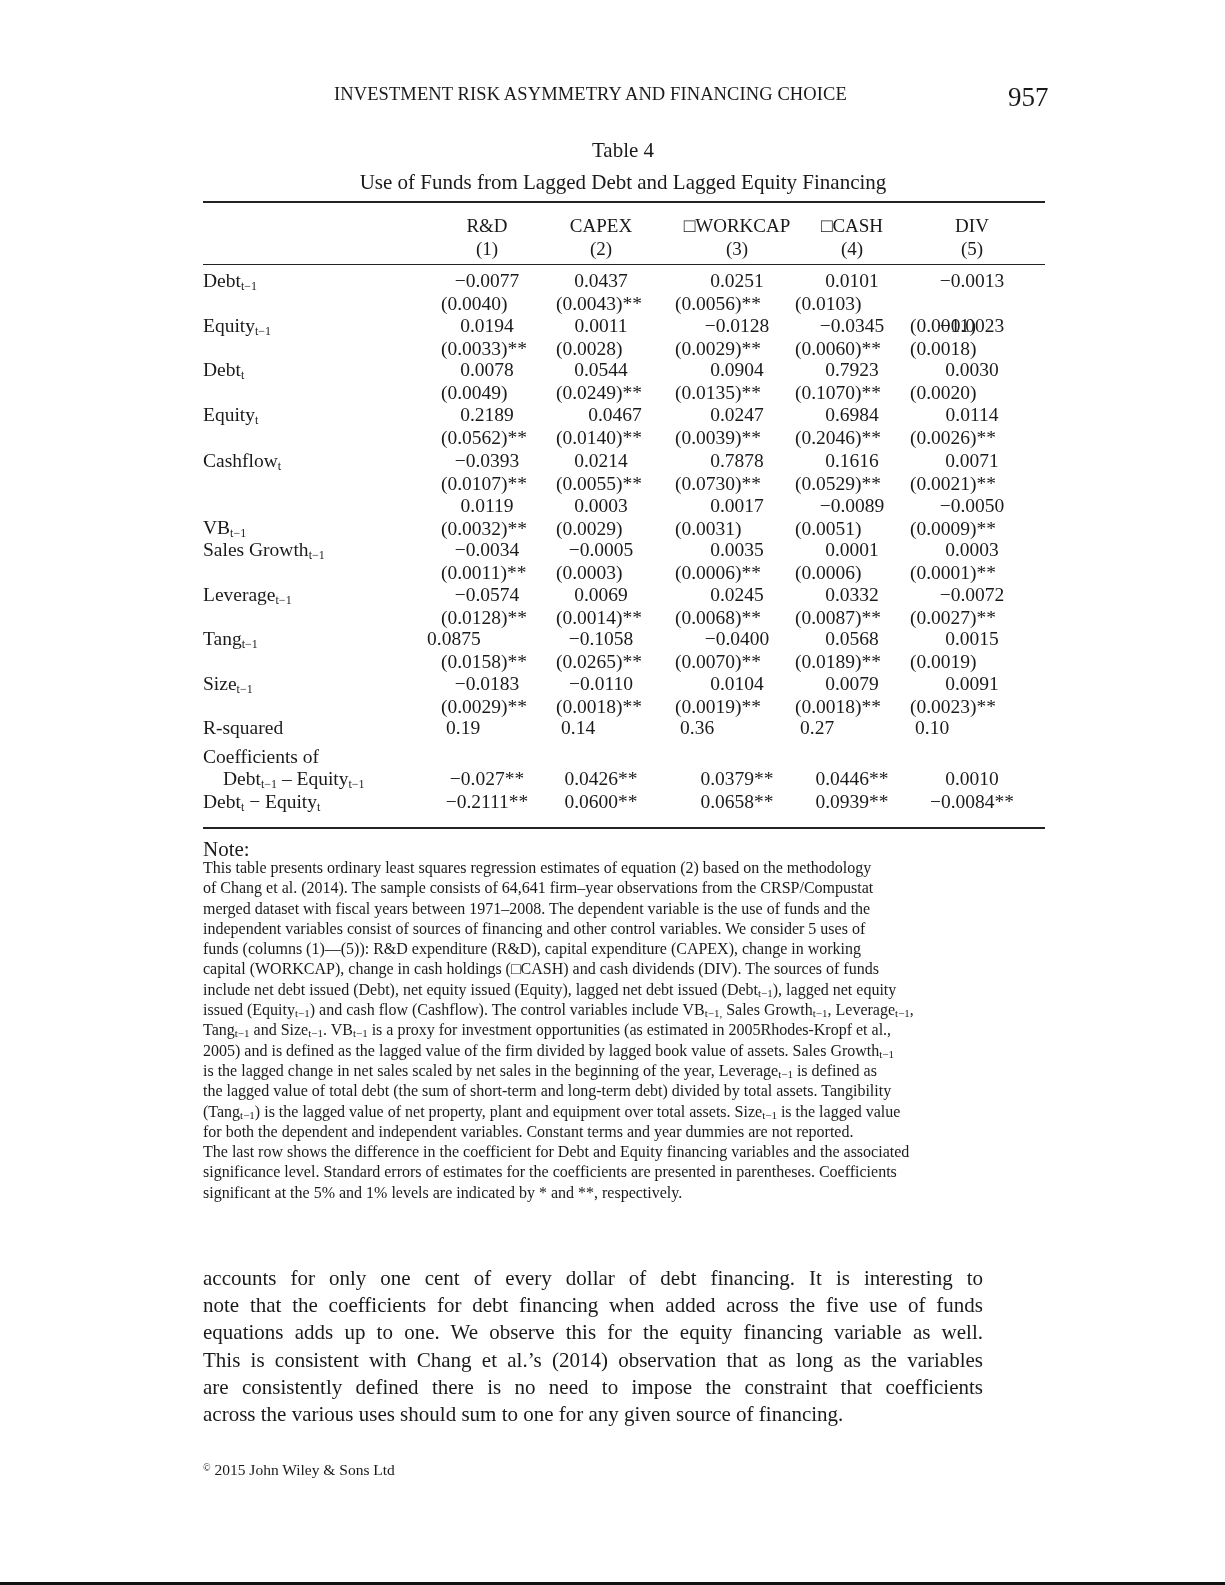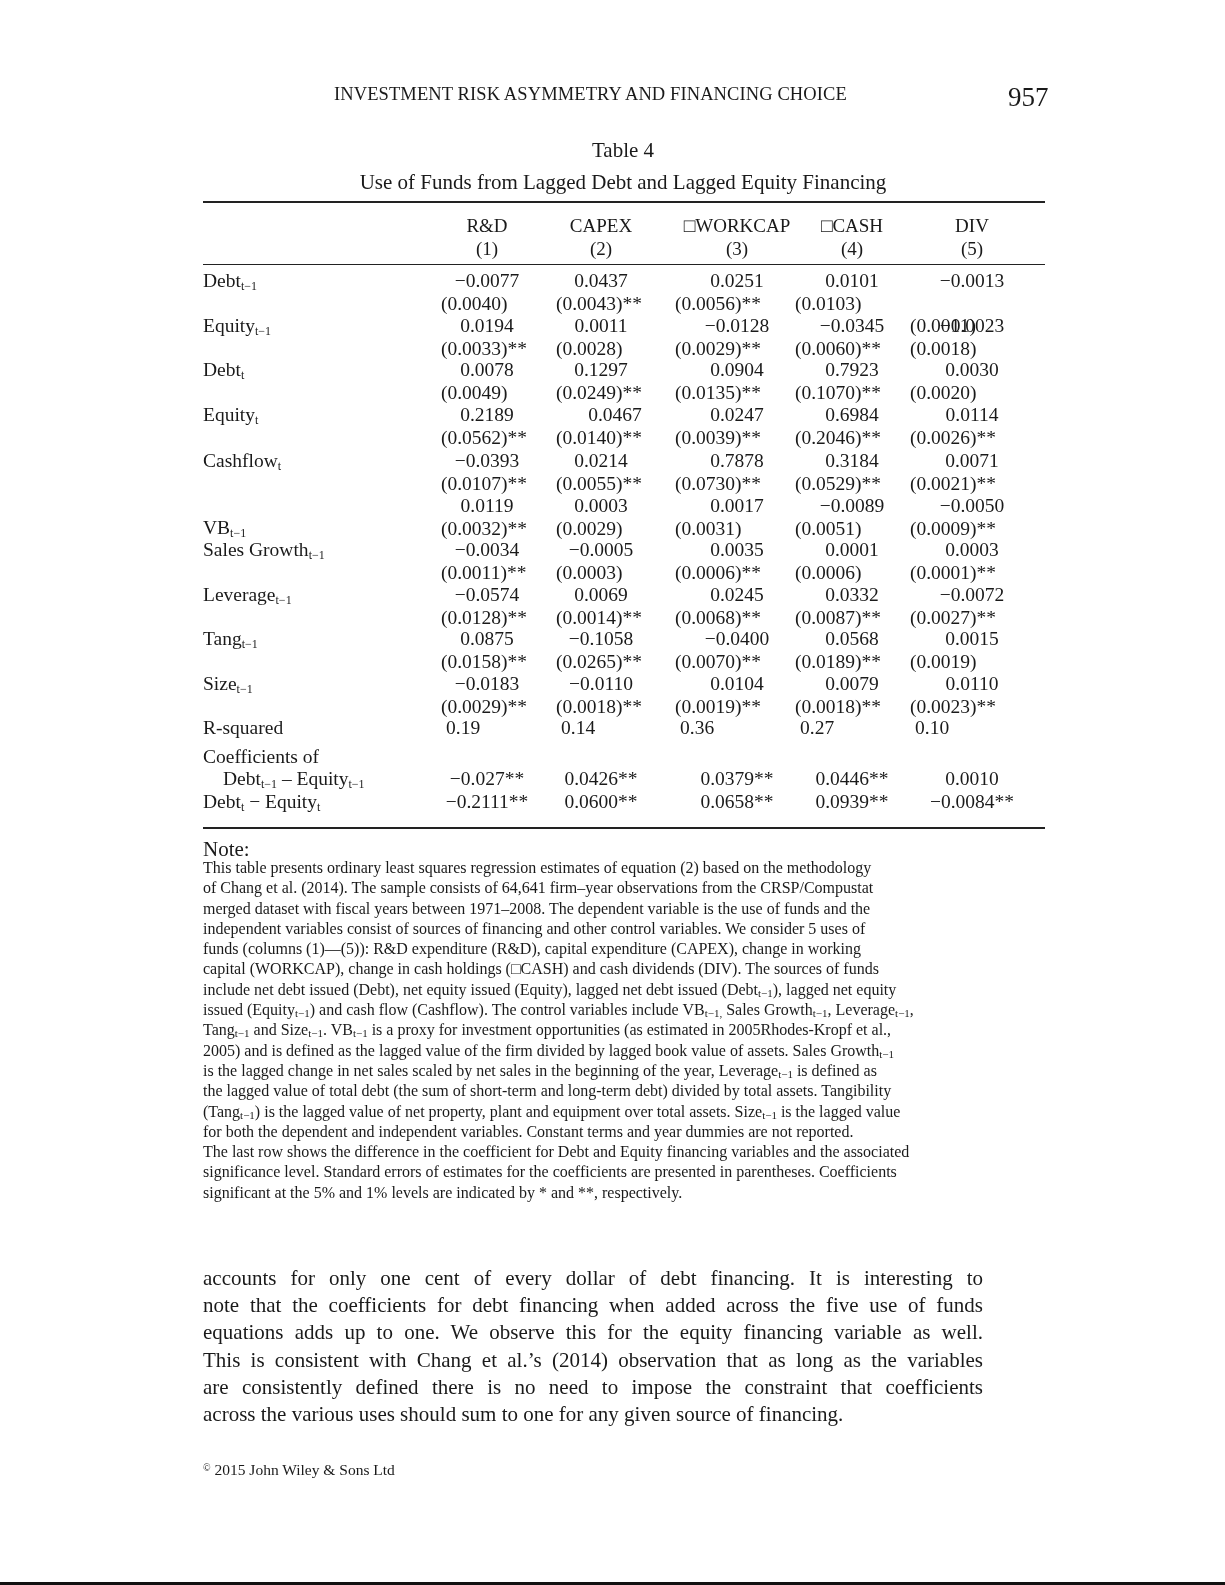--- a/index.html
+++ b/index.html
@@ -99,21 +99,21 @@
     <div class="cell" style="top: 315px; left: 677px; width: 120px; text-align: center;">−0.0128</div>
     <div class="cell" style="top: 315px; left: 792px; width: 120px; text-align: center;">−0.0345</div>
     <div class="cell" style="top: 315px; left: 912px; width: 120px; text-align: center;">−0.0023</div>
     <div class="cell" style="top: 338px; left: 441px;">(0.0033)**</div>
     <div class="cell" style="top: 338px; left: 556px;">(0.0028)</div>
     <div class="cell" style="top: 338px; left: 675px;">(0.0029)**</div>
     <div class="cell" style="top: 338px; left: 795px;">(0.0060)**</div>
     <div class="cell" style="top: 338px; left: 910px;">(0.0018)</div>
     <div class="rowlabel" style="top: 359px;">Debt<sub>t</sub></div>
     <div class="cell" style="top: 359px; left: 427px; width: 120px; text-align: center;">0.0078</div>
-    <div class="cell" style="top: 359px; left: 541px; width: 120px; text-align: center;">0.1297</div>
+    <div class="cell" style="top: 359px; left: 541px; width: 120px; text-align: center;">0.0544</div>
     <div class="cell" style="top: 359px; left: 677px; width: 120px; text-align: center;">0.0904</div>
     <div class="cell" style="top: 359px; left: 792px; width: 120px; text-align: center;">0.7923</div>
     <div class="cell" style="top: 359px; left: 912px; width: 120px; text-align: center;">0.0030</div>
     <div class="cell" style="top: 382px; left: 441px;">(0.0049)</div>
     <div class="cell" style="top: 382px; left: 556px;">(0.0249)**</div>
     <div class="cell" style="top: 382px; left: 675px;">(0.0135)**</div>
     <div class="cell" style="top: 382px; left: 795px;">(0.1070)**</div>
     <div class="cell" style="top: 382px; left: 910px;">(0.0020)</div>
     <div class="rowlabel" style="top: 404px;">Equity<sub>t</sub></div>
     <div class="cell" style="top: 404px; left: 427px; width: 120px; text-align: center;">0.2189</div>
@@ -123,21 +123,21 @@
     <div class="cell" style="top: 404px; left: 912px; width: 120px; text-align: center;">0.0114</div>
     <div class="cell" style="top: 427px; left: 441px;">(0.0562)**</div>
     <div class="cell" style="top: 427px; left: 556px;">(0.0140)**</div>
     <div class="cell" style="top: 427px; left: 675px;">(0.0039)**</div>
     <div class="cell" style="top: 427px; left: 795px;">(0.2046)**</div>
     <div class="cell" style="top: 427px; left: 910px;">(0.0026)**</div>
     <div class="rowlabel" style="top: 450px;">Cashflow<sub>t</sub></div>
     <div class="cell" style="top: 450px; left: 427px; width: 120px; text-align: center;">−0.0393</div>
     <div class="cell" style="top: 450px; left: 541px; width: 120px; text-align: center;">0.0214</div>
     <div class="cell" style="top: 450px; left: 677px; width: 120px; text-align: center;">0.7878</div>
-    <div class="cell" style="top: 450px; left: 792px; width: 120px; text-align: center;">0.3184</div>
+    <div class="cell" style="top: 450px; left: 792px; width: 120px; text-align: center;">0.1616</div>
     <div class="cell" style="top: 450px; left: 912px; width: 120px; text-align: center;">0.0071</div>
     <div class="cell" style="top: 473px; left: 441px;">(0.0107)**</div>
     <div class="cell" style="top: 473px; left: 556px;">(0.0055)**</div>
     <div class="cell" style="top: 473px; left: 675px;">(0.0730)**</div>
     <div class="cell" style="top: 473px; left: 795px;">(0.0529)**</div>
     <div class="cell" style="top: 473px; left: 910px;">(0.0021)**</div>
     <div class="rowlabel" style="top: 517px;">VB<sub>t−1</sub></div>
     <div class="cell" style="top: 495px; left: 427px; width: 120px; text-align: center;">0.0119</div>
     <div class="cell" style="top: 495px; left: 541px; width: 120px; text-align: center;">0.0003</div>
     <div class="cell" style="top: 495px; left: 677px; width: 120px; text-align: center;">0.0017</div>
@@ -164,36 +164,36 @@
     <div class="cell" style="top: 584px; left: 541px; width: 120px; text-align: center;">0.0069</div>
     <div class="cell" style="top: 584px; left: 677px; width: 120px; text-align: center;">0.0245</div>
     <div class="cell" style="top: 584px; left: 792px; width: 120px; text-align: center;">0.0332</div>
     <div class="cell" style="top: 584px; left: 912px; width: 120px; text-align: center;">−0.0072</div>
     <div class="cell" style="top: 607px; left: 441px;">(0.0128)**</div>
     <div class="cell" style="top: 607px; left: 556px;">(0.0014)**</div>
     <div class="cell" style="top: 607px; left: 675px;">(0.0068)**</div>
     <div class="cell" style="top: 607px; left: 795px;">(0.0087)**</div>
     <div class="cell" style="top: 607px; left: 910px;">(0.0027)**</div>
     <div class="rowlabel" style="top: 628px;">Tang<sub>t−1</sub></div>
-    <div class="cell" style="top: 628px; left: 427px; width: 120px; text-align: center;">0.0875</div>
+    <div class="cell" style="top: 628px; left: 427px; width: 120px; text-align: left;">0.0875</div>
     <div class="cell" style="top: 628px; left: 541px; width: 120px; text-align: center;">−0.1058</div>
     <div class="cell" style="top: 628px; left: 677px; width: 120px; text-align: center;">−0.0400</div>
     <div class="cell" style="top: 628px; left: 792px; width: 120px; text-align: center;">0.0568</div>
     <div class="cell" style="top: 628px; left: 912px; width: 120px; text-align: center;">0.0015</div>
     <div class="cell" style="top: 651px; left: 441px;">(0.0158)**</div>
     <div class="cell" style="top: 651px; left: 556px;">(0.0265)**</div>
     <div class="cell" style="top: 651px; left: 675px;">(0.0070)**</div>
     <div class="cell" style="top: 651px; left: 795px;">(0.0189)**</div>
     <div class="cell" style="top: 651px; left: 910px;">(0.0019)</div>
     <div class="rowlabel" style="top: 673px;">Size<sub>t−1</sub></div>
     <div class="cell" style="top: 673px; left: 427px; width: 120px; text-align: center;">−0.0183</div>
     <div class="cell" style="top: 673px; left: 541px; width: 120px; text-align: center;">−0.0110</div>
     <div class="cell" style="top: 673px; left: 677px; width: 120px; text-align: center;">0.0104</div>
     <div class="cell" style="top: 673px; left: 792px; width: 120px; text-align: center;">0.0079</div>
-    <div class="cell" style="top: 673px; left: 912px; width: 120px; text-align: center;">0.0110</div>
+    <div class="cell" style="top: 673px; left: 912px; width: 120px; text-align: center;">0.0091</div>
     <div class="cell" style="top: 696px; left: 441px;">(0.0029)**</div>
     <div class="cell" style="top: 696px; left: 556px;">(0.0018)**</div>
     <div class="cell" style="top: 696px; left: 675px;">(0.0019)**</div>
     <div class="cell" style="top: 696px; left: 795px;">(0.0018)**</div>
     <div class="cell" style="top: 696px; left: 910px;">(0.0023)**</div>
     <div class="rowlabel" style="top: 717px;">R-squared</div>
     <div class="cell" style="top: 717px; left: 446px;">0.19</div>
     <div class="cell" style="top: 717px; left: 561px;">0.14</div>
     <div class="cell" style="top: 717px; left: 680px;">0.36</div>
     <div class="cell" style="top: 717px; left: 800px;">0.27</div>

